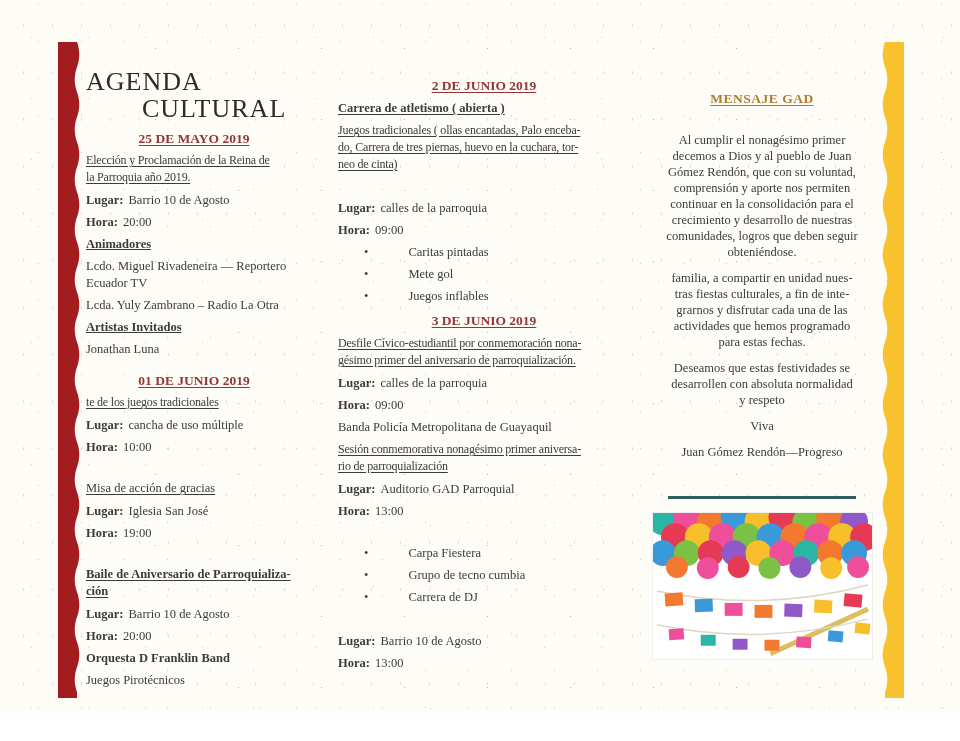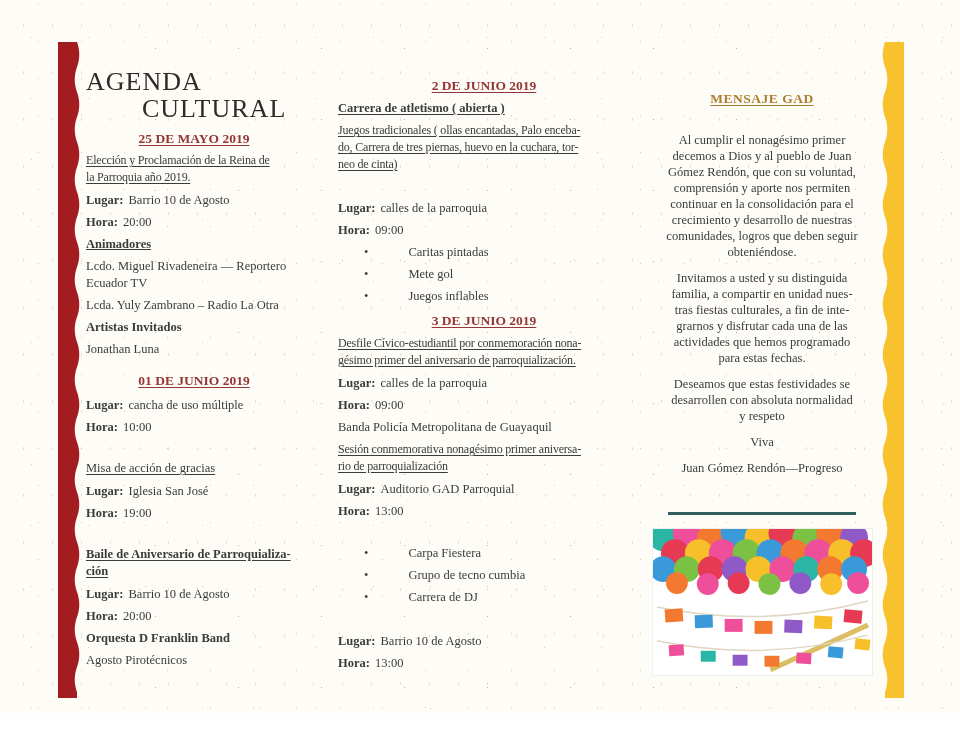--- a/index.html
+++ b/index.html
@@ -101,25 +101,26 @@
     </div>
     <div class="row">
       <span class="lbl">Hora:</span><span>20:00</span>
     </div>
     <div class="row bold" style="text-decoration:underline;">Animadores</div>
     <div class="wrap2">
       <div>Lcdo.  Miguel  Rivadeneira  —  Reportero</div>
       <div>Ecuador TV</div>
     </div>
     <div class="row">Lcda. Yuly Zambrano – Radio La Otra</div>
-    <div class="row bold" style="">Artistas Invitados</div>
+    <div class="row bold" style="text-decoration:underline;">Artistas Invitados</div>
     <div class="row">Jonathan Luna</div>
 
     <div class="dh mt2" style="margin-top:11px;">01 DE JUNIO 2019</div>
     <div class="uc tight fit mt3">
+      <div>te de los juegos tradicionales</div>
     </div>
     <div class="row mt3">
       <span class="lbl">Lugar:</span><span>cancha de uso múltiple</span>
     </div>
     <div class="row">
       <span class="lbl">Hora:</span><span>10:00</span>
     </div>
 
     <div class="uc mt20">Misa de acción de gracias</div>
     <div class="row mt2">
@@ -133,21 +134,21 @@
       <div>Baile de Aniversario de Parroquializa-</div>
       <div>ción</div>
     </div>
     <div class="row mt3">
       <span class="lbl">Lugar:</span><span>Barrio 10 de Agosto</span>
     </div>
     <div class="row">
       <span class="lbl">Hora:</span><span>20:00</span>
     </div>
     <div class="row bold">Orquesta D Franklin Band</div>
-    <div class="row">Agosto Pirotécnicos</div>
+    <div class="row">Juegos Pirotécnicos</div>
   </div>
 
   <div class="col col-mid">
     <div class="dh" style="margin-top:20px;">2 DE JUNIO 2019</div>
     <div class="uc bold mt2">Carrera de atletismo ( abierta )</div>
     <div class="uc tight fit mt4">
       <div>Juegos tradicionales ( ollas encantadas, Palo enceba-</div>
       <div>do, Carrera de tres piernas, huevo en la cuchara, tor-</div>
       <div>neo de cinta)</div>
     </div>
@@ -222,21 +223,20 @@
       <div>decemos a Dios y al pueblo  de Juan</div>
       <div>Gómez Rendón, que con su voluntad,</div>
       <div>comprensión y aporte nos permiten</div>
       <div>continuar en la consolidación para el</div>
       <div>crecimiento y  desarrollo de nuestras</div>
       <div>comunidades, logros que deben seguir</div>
       <div>obteniéndose.</div>
     </div>
 
     <div class="para">
-      <div>Invitamos a usted y su distinguida</div>
       <div>familia, a compartir en unidad nues-</div>
       <div>tras fiestas culturales, a fin de  inte-</div>
       <div>grarnos y  disfrutar cada una de las</div>
       <div>actividades que hemos programado</div>
       <div>para estas fechas.</div>
     </div>
 
     <div class="para">
       <div>Deseamos que estas festividades se</div>
       <div>desarrollen con  absoluta normalidad</div>

